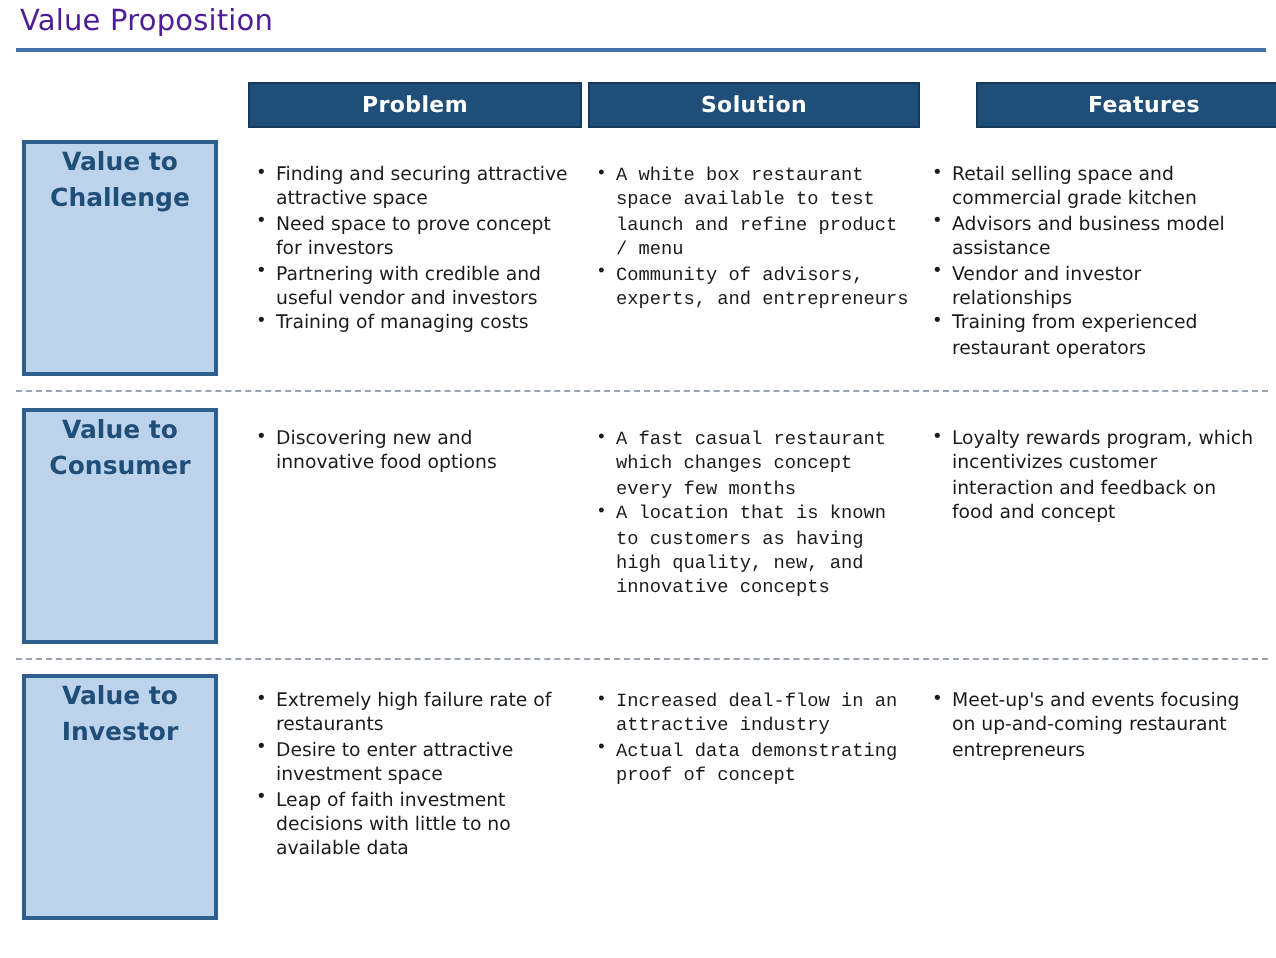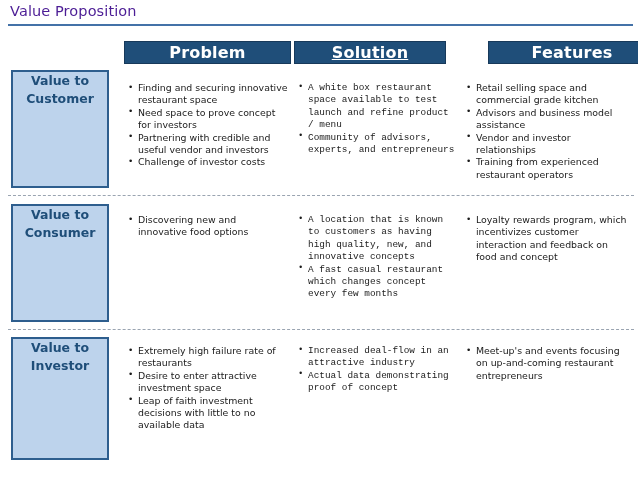--- a/index.html
+++ b/index.html
@@ -37,29 +37,29 @@
 
   
   .col-header {
     position: absolute;
     top: 41px;
     height: 23px;
     background: #1f4e79;
     border: 1px solid #17395a;
     box-sizing: border-box;
     color: #ffffff;
-    font-size: 16px;
+    font-size: 11px;
     font-weight: bold;
     display: flex;
     align-items: center;
     justify-content: center;
     letter-spacing: 0.2px;
   }
   .col-header.problem  { left: 124px; width: 167px; }
-  .col-header.solution { left: 294px; width: 152px; text-decoration: underline; }
+  .col-header.solution { left: 294px; width: 166px; }
   .col-header.features { left: 464px; width: 168px; margin-left: 24px; }
 
   
   .row-label {
     position: absolute;
     left: 11px;
     width: 98px;
     background: #bdd3ec;
     border: 2px solid #2e5e8e;
     box-sizing: border-box;
@@ -134,29 +134,29 @@
 <div class="col-header solution">
   <span>Solution</span>
 </div>
 <div class="col-header features">
   <span>Features</span>
 </div>
 
 <div class="row-label r1">
   <div>
     <span>Value to</span>
-    <span>Customer</span>
+    <span>Challenge</span>
   </div>
 </div>
 <div class="cell c-problem r1">
   <ul>
-    <li>Finding and securing innovative restaurant space</li>
+    <li>Finding and securing attractive attractive space</li>
     <li>Need space to prove concept for investors</li>
     <li>Partnering with credible and useful vendor and investors</li>
-    <li>Challenge of investor costs</li>
+    <li>Training of managing costs</li>
   </ul>
 </div>
 <div class="cell c-solution r1">
   <ul>
     <li>A white box restaurant space available to test launch and refine product / menu</li>
     <li>Community of advisors, experts, and entrepreneurs</li>
   </ul>
 </div>
 <div class="cell c-features r1">
   <ul>
@@ -175,22 +175,22 @@
     <span>Consumer</span>
   </div>
 </div>
 <div class="cell c-problem r2">
   <ul>
     <li>Discovering new and innovative food options</li>
   </ul>
 </div>
 <div class="cell c-solution r2">
   <ul>
+    <li>A fast casual restaurant which changes concept every few months</li>
     <li>A location that is known to customers as having high quality, new, and innovative concepts</li>
-    <li>A fast casual restaurant which changes concept every few months</li>
   </ul>
 </div>
 <div class="cell c-features r2">
   <ul>
     <li>Loyalty rewards program, which incentivizes customer interaction and feedback on food and concept</li>
   </ul>
 </div>
 
 <div class="row-sep s2"></div>
 

